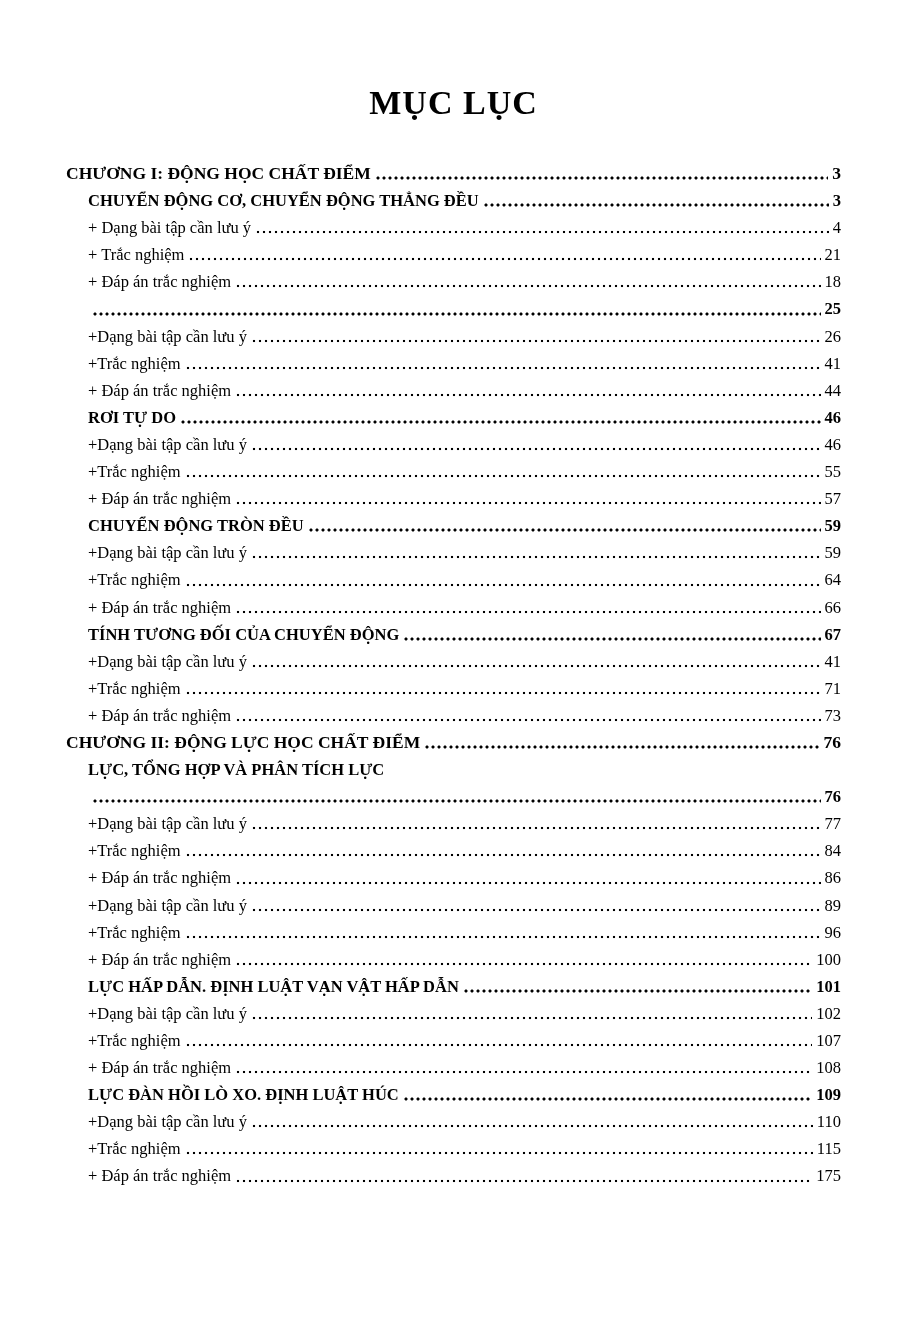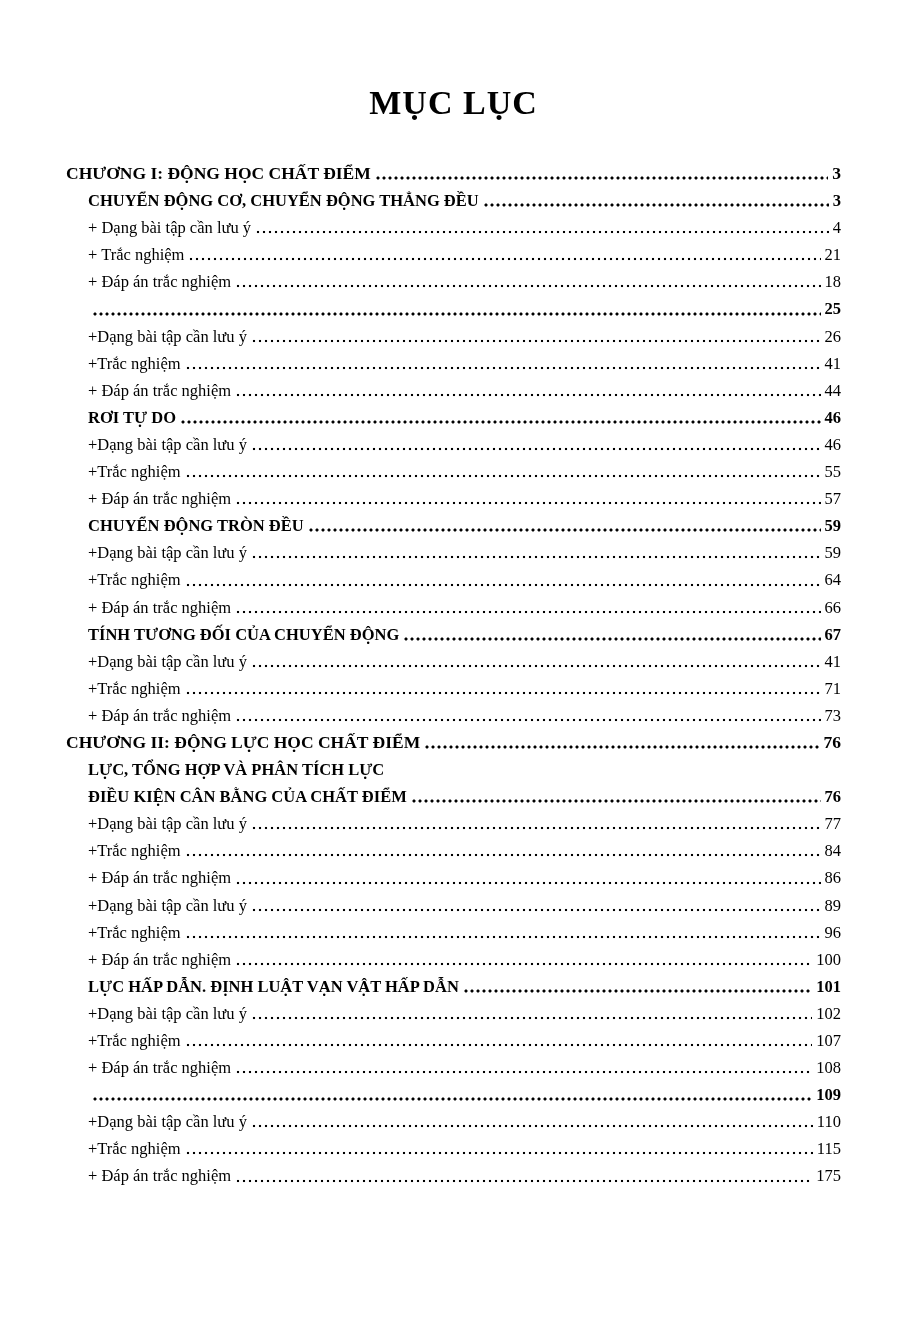--- a/index.html
+++ b/index.html
@@ -157,21 +157,20 @@
       <div class="toc-row lvl-chapter">
     <span class="toc-label">CHƯƠNG II: ĐỘNG LỰC HỌC CHẤT ĐIỂM</span>
     <span class="dots"></span>
     <span class="toc-page">76</span>
   </div>
       <div class="toc-row lvl-section">
     <span class="toc-label">LỰC, TỔNG HỢP VÀ PHÂN TÍCH LỰC</span>
 
   </div>
       <div class="toc-row lvl-section">
-    <span class="toc-label">ĐIỀU KIỆN CÂN BẰNG CỦA CHẤT ĐIỂM</span>
     <span class="dots"></span>
     <span class="toc-page">76</span>
   </div>
       <div class="toc-row lvl-item">
     <span class="toc-label">+Dạng bài tập cần lưu ý</span>
     <span class="dots"></span>
     <span class="toc-page">77</span>
   </div>
       <div class="toc-row lvl-item">
     <span class="toc-label">+Trắc nghiệm</span>
@@ -212,20 +211,21 @@
     <span class="toc-label">+Trắc nghiệm</span>
     <span class="dots"></span>
     <span class="toc-page">107</span>
   </div>
       <div class="toc-row lvl-item">
     <span class="toc-label">+ Đáp án trắc nghiệm</span>
     <span class="dots"></span>
     <span class="toc-page">108</span>
   </div>
       <div class="toc-row lvl-section">
+    <span class="toc-label">LỰC ĐÀN HỒI LÒ XO. ĐỊNH LUẬT HÚC</span>
     <span class="dots"></span>
     <span class="toc-page">109</span>
   </div>
       <div class="toc-row lvl-item">
     <span class="toc-label">+Dạng bài tập cần lưu ý</span>
     <span class="dots"></span>
     <span class="toc-page">110</span>
   </div>
       <div class="toc-row lvl-item">
     <span class="toc-label">+Trắc nghiệm</span>

